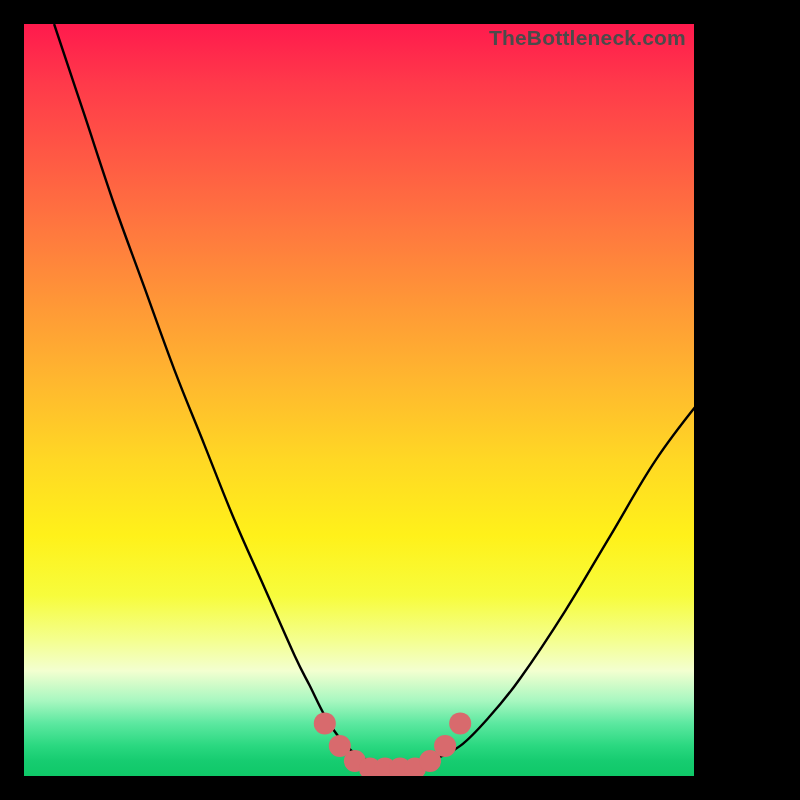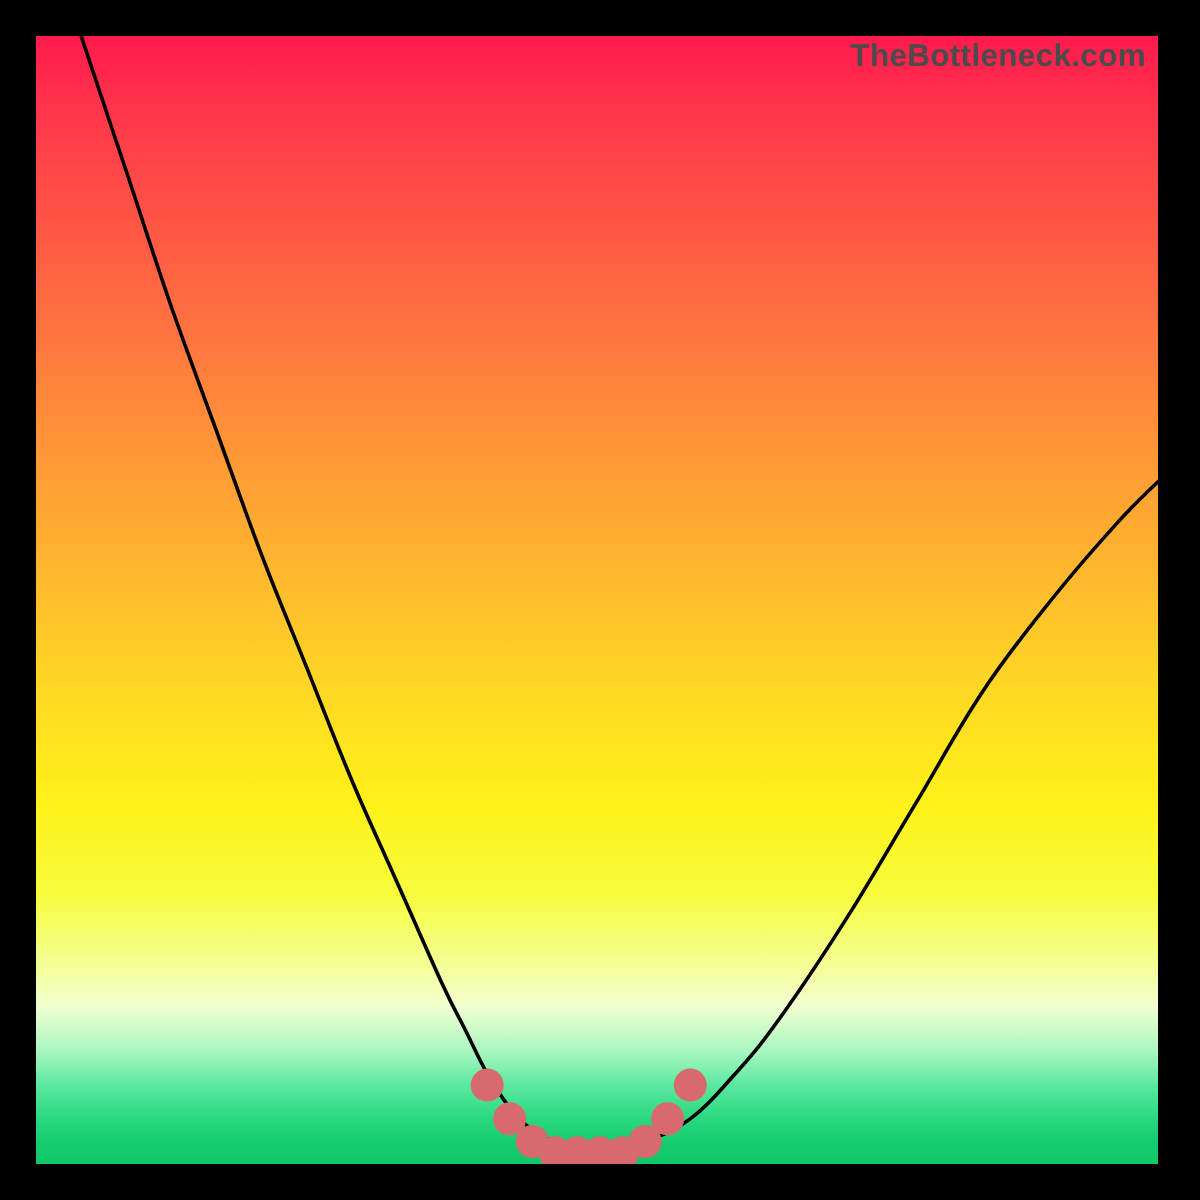--- a/index.html
+++ b/index.html
@@ -16,21 +16,21 @@
     top: 0;
     left: 0;
     width: 800px;
     height: 800px;
     background: #000;
   }
   .plot {
     position: absolute;
     top: 24px;
     left: 24px;
-    width: 748px;
+    width: 670px;
     height: 752px;
     background: linear-gradient(
       to bottom,
       #ff1a4d 0%,
       #ff3a4a 8%,
       #ff5a44 18%,
       #ff7a3e 28%,
       #ff9a36 38%,
       #ffb92e 48%,
       #ffd824 58%,

